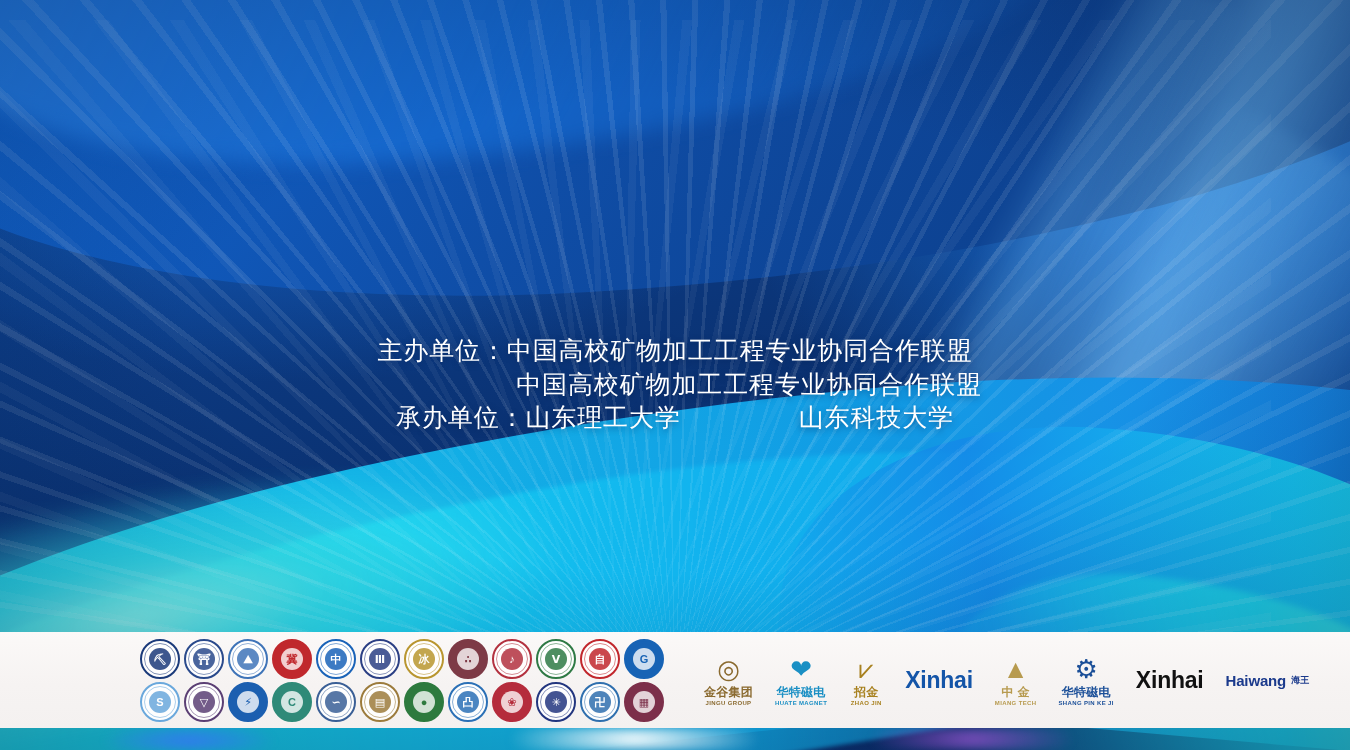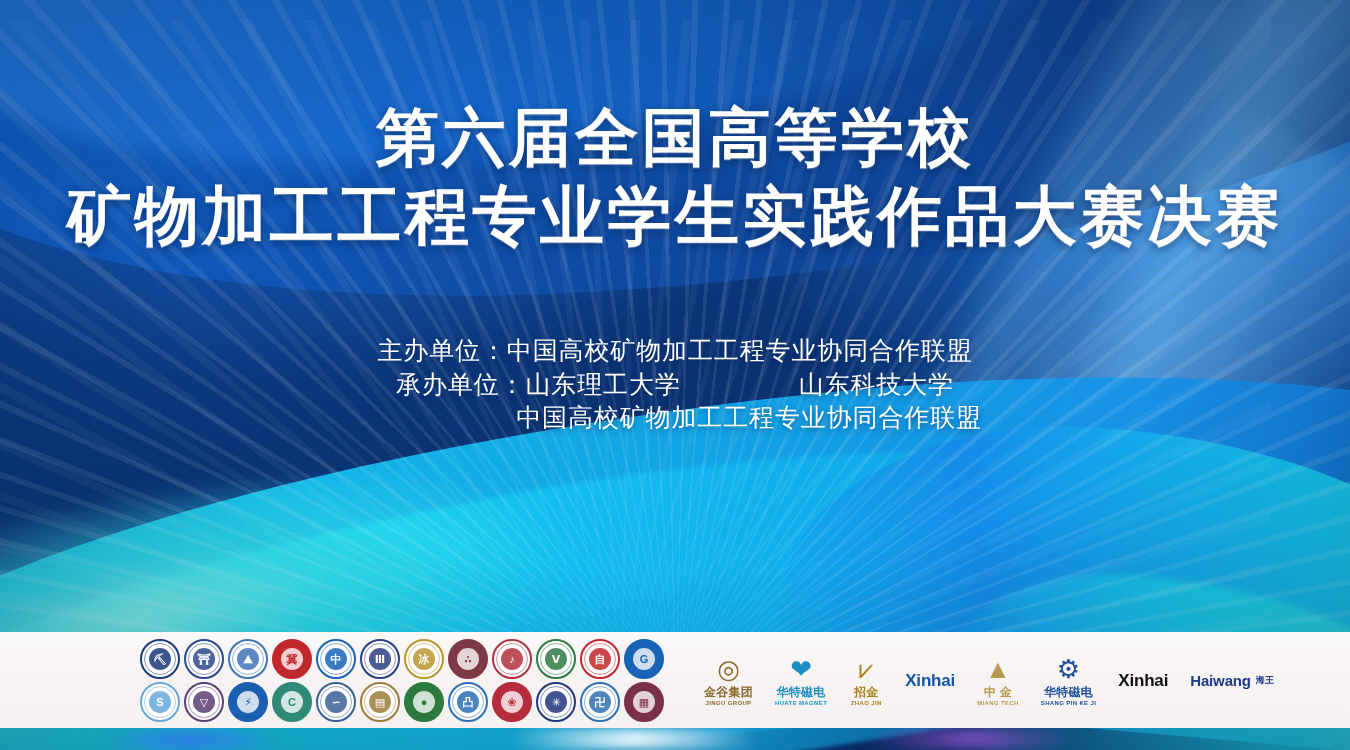--- a/index.html
+++ b/index.html
@@ -211,21 +211,21 @@
   .corp .cn{
     font-size:12px;font-weight:bold;line-height:1;letter-spacing:.02em;
     white-space:nowrap;
   }
   .corp .en{
     font-size:6px;font-weight:bold;line-height:1;letter-spacing:.06em;
     white-space:nowrap;
   }
   .corp-wide{flex-direction:row;gap:5px;align-items:center;}
   .corp-wide .wordmark{
-    font-size:17px;font-weight:bold;letter-spacing:-.01em;line-height:1;
+    font-size:23px;font-weight:bold;letter-spacing:-.01em;line-height:1;
   }
 
   
   .bottom-band{
     position:absolute;left:0;bottom:0;width:100%;height:22px;
     z-index:6;overflow:hidden;
     background:linear-gradient(90deg,
       #1b3fd6 0%, #2a52e6 10%, #3b5ef0 18%,
       #7b4ee8 26%, #b44fe0 33%, #d86fe8 38%,
       #f2f0fb 44%, #ffffff 49%, #f6f2fc 53%,
@@ -261,29 +261,25 @@
     <div class="wave w-cyanR"></div>
     <div class="wave w-cyanR2"></div>
     <div class="wave w-cyan-hot"></div>
     <div class="rays"></div>
     <div class="rays2"></div>
     <div class="vignette"></div>
   </div>
 
   <div class="content">
 
-    <div class="title-block">
-      <div class="title-l1">第六届全国高等学校</div>
-      <div class="title-l2">矿物加工工程专业学生实践作品大赛决赛</div>
-    </div>
 
     <div class="orgs">
       <div class="line">主办单位：中国高校矿物加工工程专业协同合作联盟</div>
+      <div class="line l2">中国高校矿物加工工程专业协同合作联盟</div>
       <div class="line"><span>承办单位：</span><span>山东理工大学</span><span class="gap"></span><span>山东科技大学</span></div>
-      <div class="line l2">中国高校矿物加工工程专业协同合作联盟</div>
     </div>
 
     <div class="place">
     </div>
 
   </div>
 
   <div class="logo-strip">
     <div class="strip-inner">
       <div class="uni-area">

